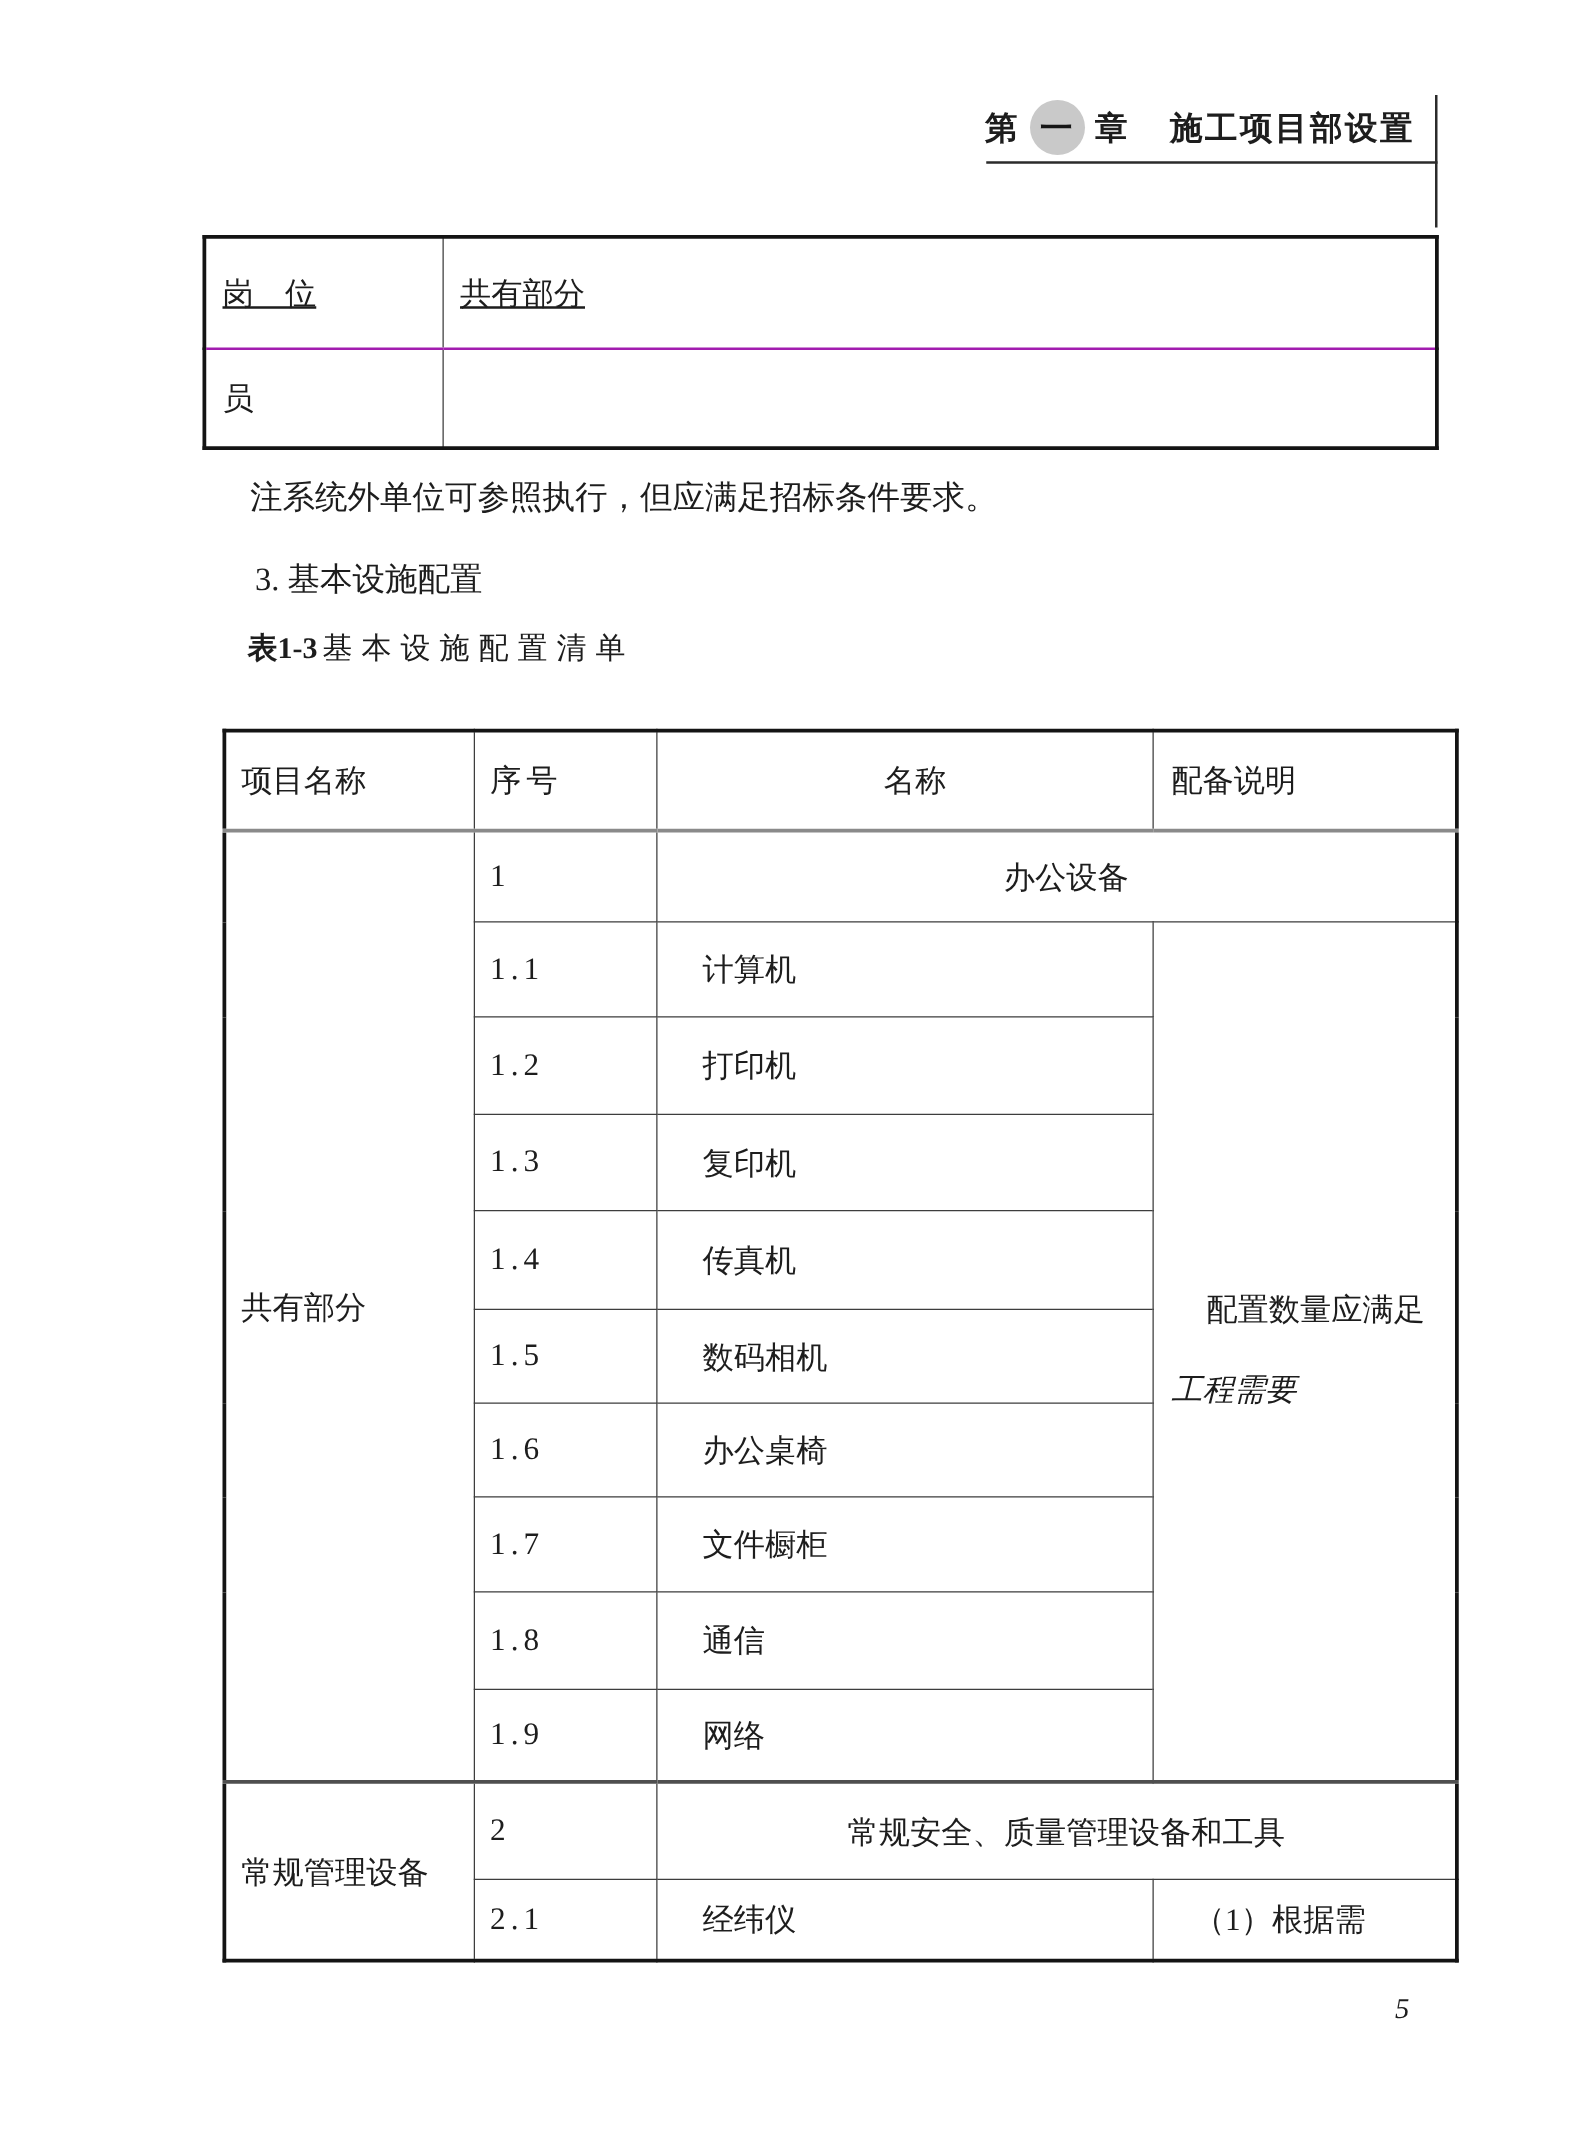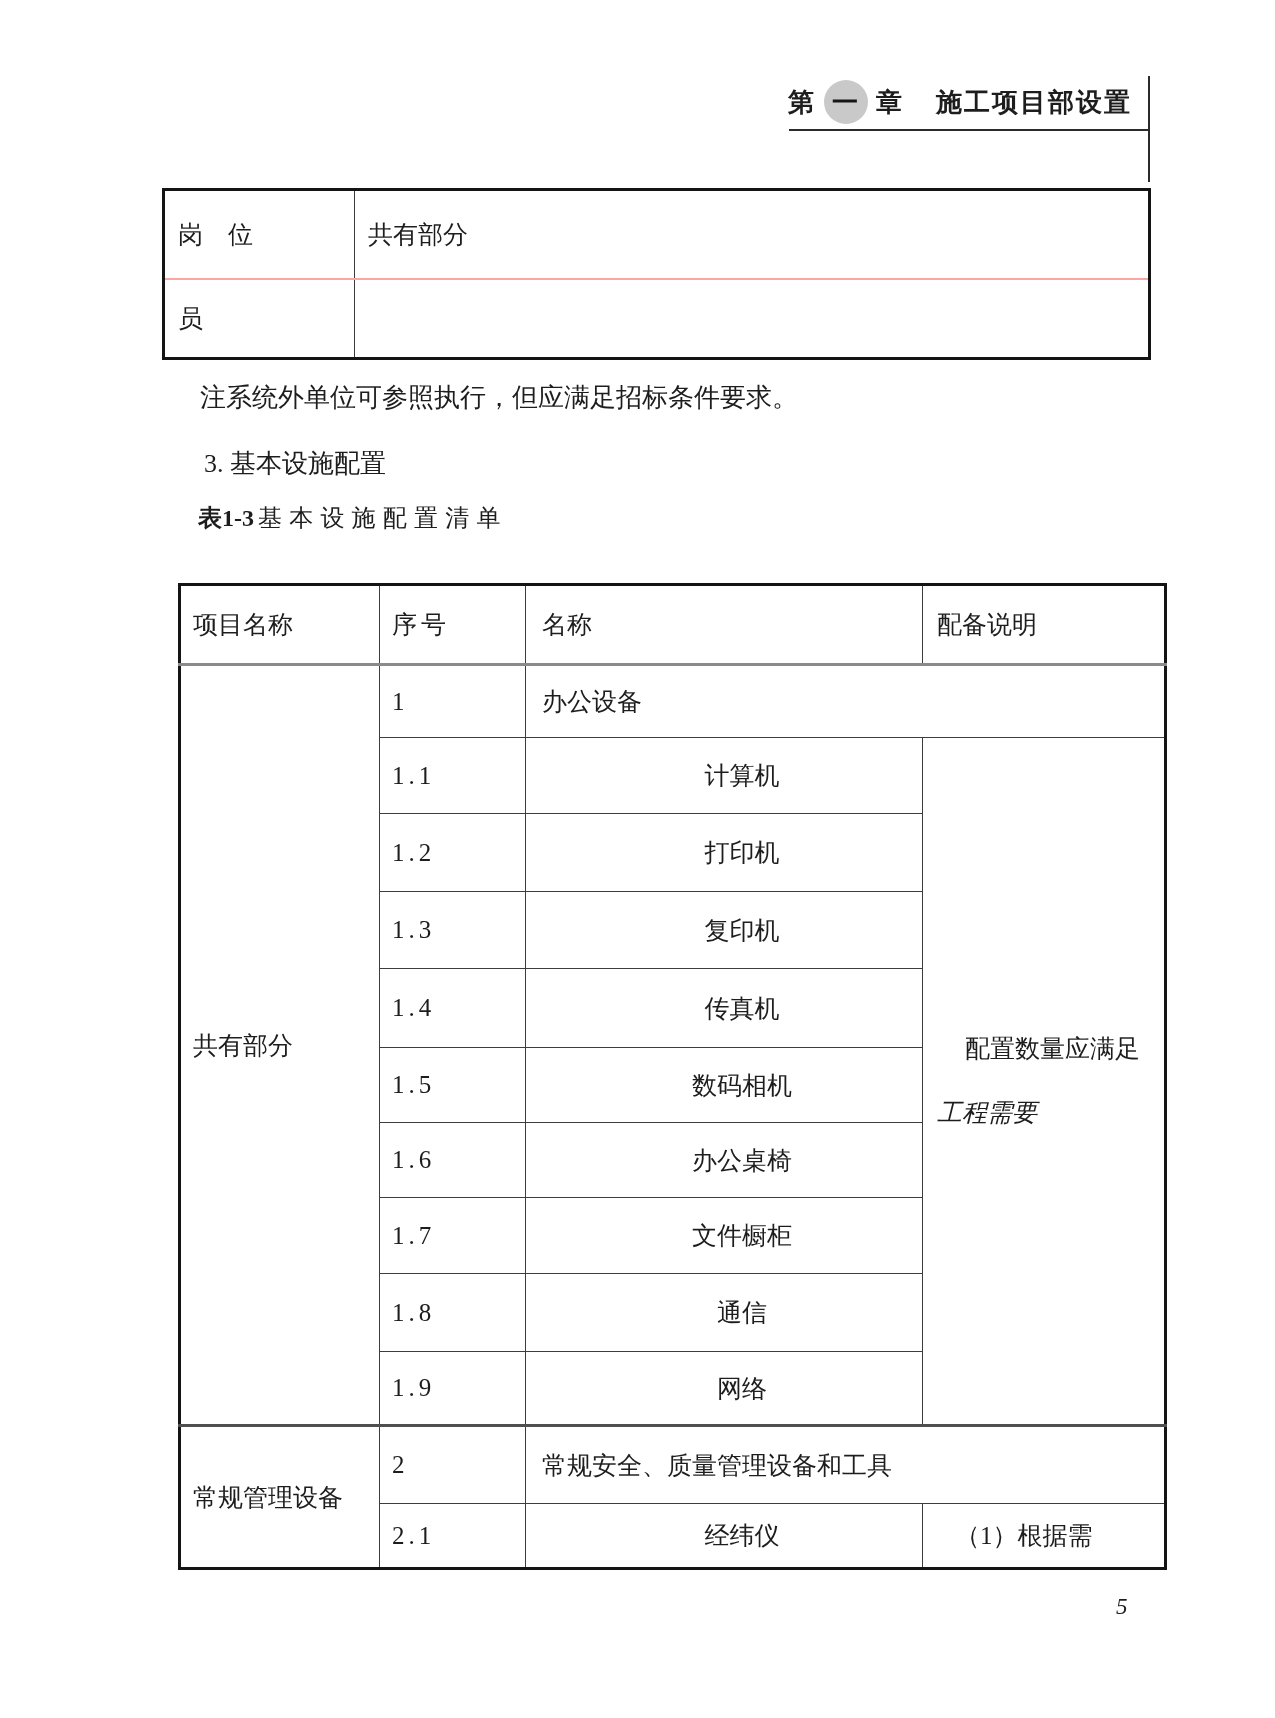--- a/index.html
+++ b/index.html
@@ -37,40 +37,40 @@
   table { border-collapse:collapse; table-layout:fixed; }
   td { border:1px solid #3d3d3d; font-size:25px; vertical-align:middle;
        padding:0; overflow:hidden; }
 
   
   .top-table {
     position:absolute; top:188px; left:162px; width:986px;
     border:3px solid #141414;
   }
   .top-table td { padding-left:13px; }
-  .top-table tr.rule-row td { border-bottom:2px solid #fca5a5; }
+  .top-table tr.rule-row td { border-bottom:2px solid #a21caf;text-decoration:underline; }
 
   
   .note-line   { position:absolute; left:200px; top:380px; font-size:26px; white-space:nowrap; }
   .sec-heading { position:absolute; left:204px; top:446px; font-size:26px; white-space:nowrap; }
   .tbl-caption { position:absolute; left:198px; top:502px; font-size:24px; white-space:nowrap; }
   .tbl-caption .cap-num   { font-weight:bold; margin-right:4px; }
   .tbl-caption .cap-label { font-weight:bold; }
   .tbl-caption .cap-title { letter-spacing:0.30em; }
 
   
   .main-table {
     position:absolute; top:583px; left:178px; width:986px;
     border:3px solid #141414;
   }
   .main-table td.col-project { padding-left:12px; }
   .main-table td.col-no      { padding-left:12px; letter-spacing:4px;
                                font-family:"Liberation Serif","DejaVu Serif",serif; }
-  .main-table td.col-name    { padding-left:36px;text-align:center; }
-  .main-table td.col-name-cat{ padding-left:16px; }
+  .main-table td.col-name    { padding-left:36px; }
+  .main-table td.col-name-cat{ padding-left:16px;text-align:center; }
   .main-table td.col-remark  { padding-left:14px; }
   .main-table tr.head-row td { border-bottom:3px solid #8a8a8a; }
   .main-table tr.sec-row  td { border-top:3px solid #4f4f4f; }
   .remark-merged { line-height:64px; }
   .remark-merged .rm-line1 { text-indent:28px; }
   .remark-merged .rm-line2 { text-indent:0;font-style:italic; }
   .remark-cut { padding-left:32px; white-space:nowrap; }
 
   .page-number {
     position:absolute; left:1116px; top:1594px;

